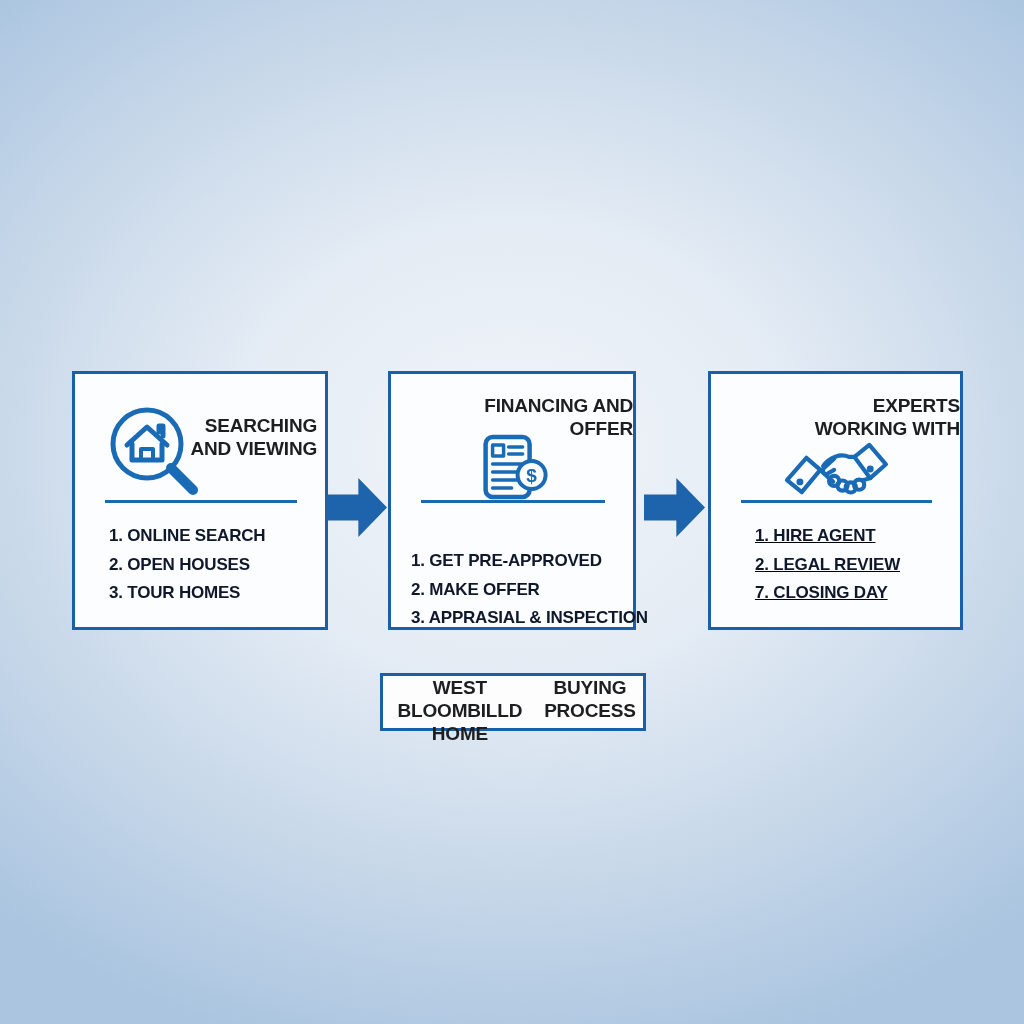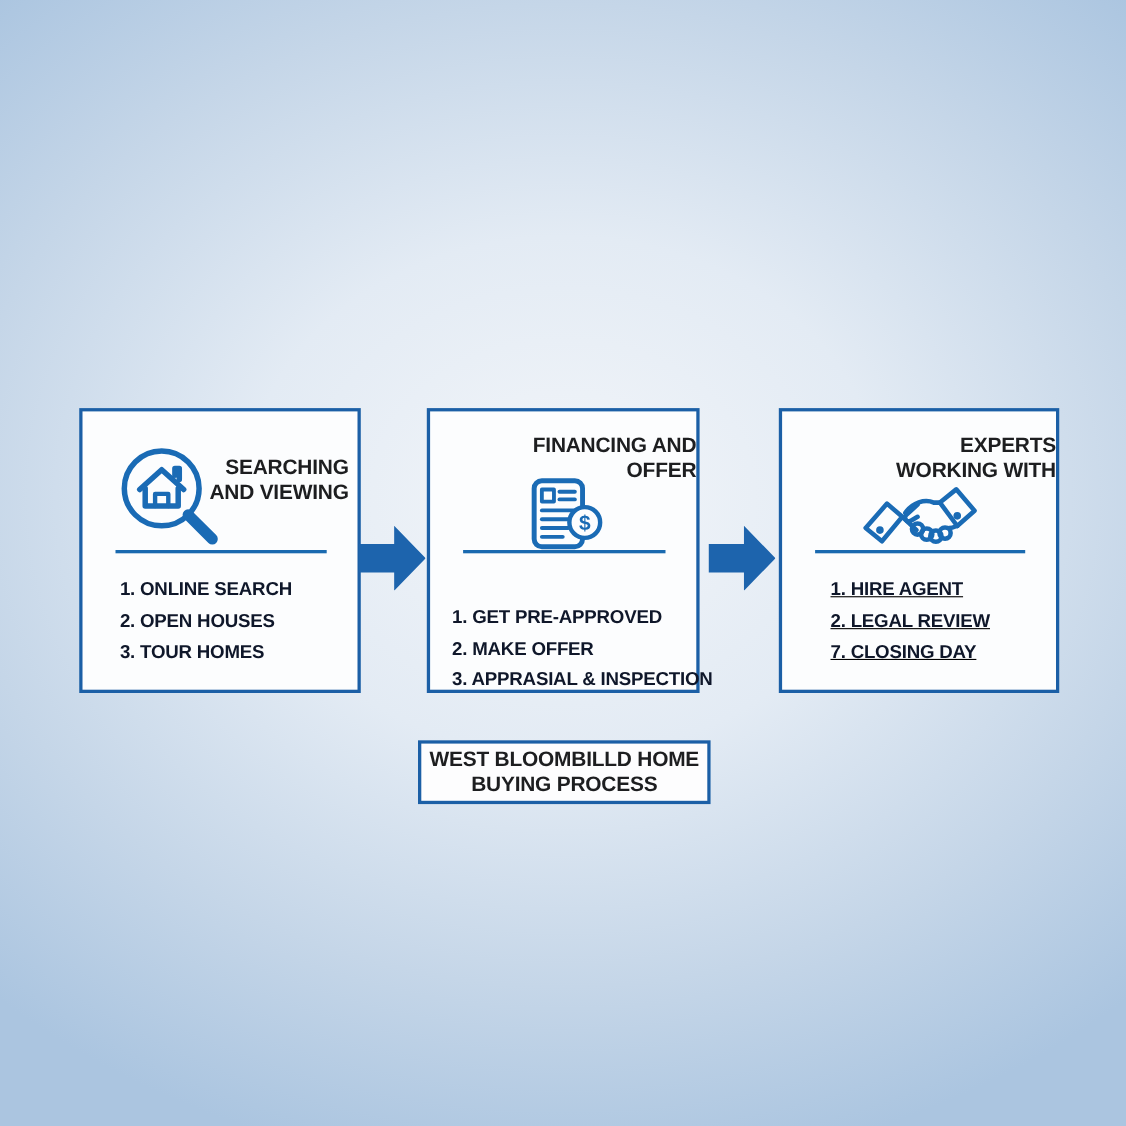--- a/index.html
+++ b/index.html
@@ -82,21 +82,21 @@
   .footer-box {
     position: absolute;
     left: 380px;
     top: 673px;
     width: 266px;
     height: 58px;
     background: #fdfdfe;
     border: 3px solid #1b5fa6;
     box-sizing: border-box;
     display: flex;
-    flex-direction: column;
+    flex-direction: row;
     justify-content: center;
     text-align: center;
   }
   .footer-line {
     font-weight: 700;
     font-size: 19px;
     line-height: 23px;
     color: #1d1e20;
     letter-spacing: -0.2px;
   }

